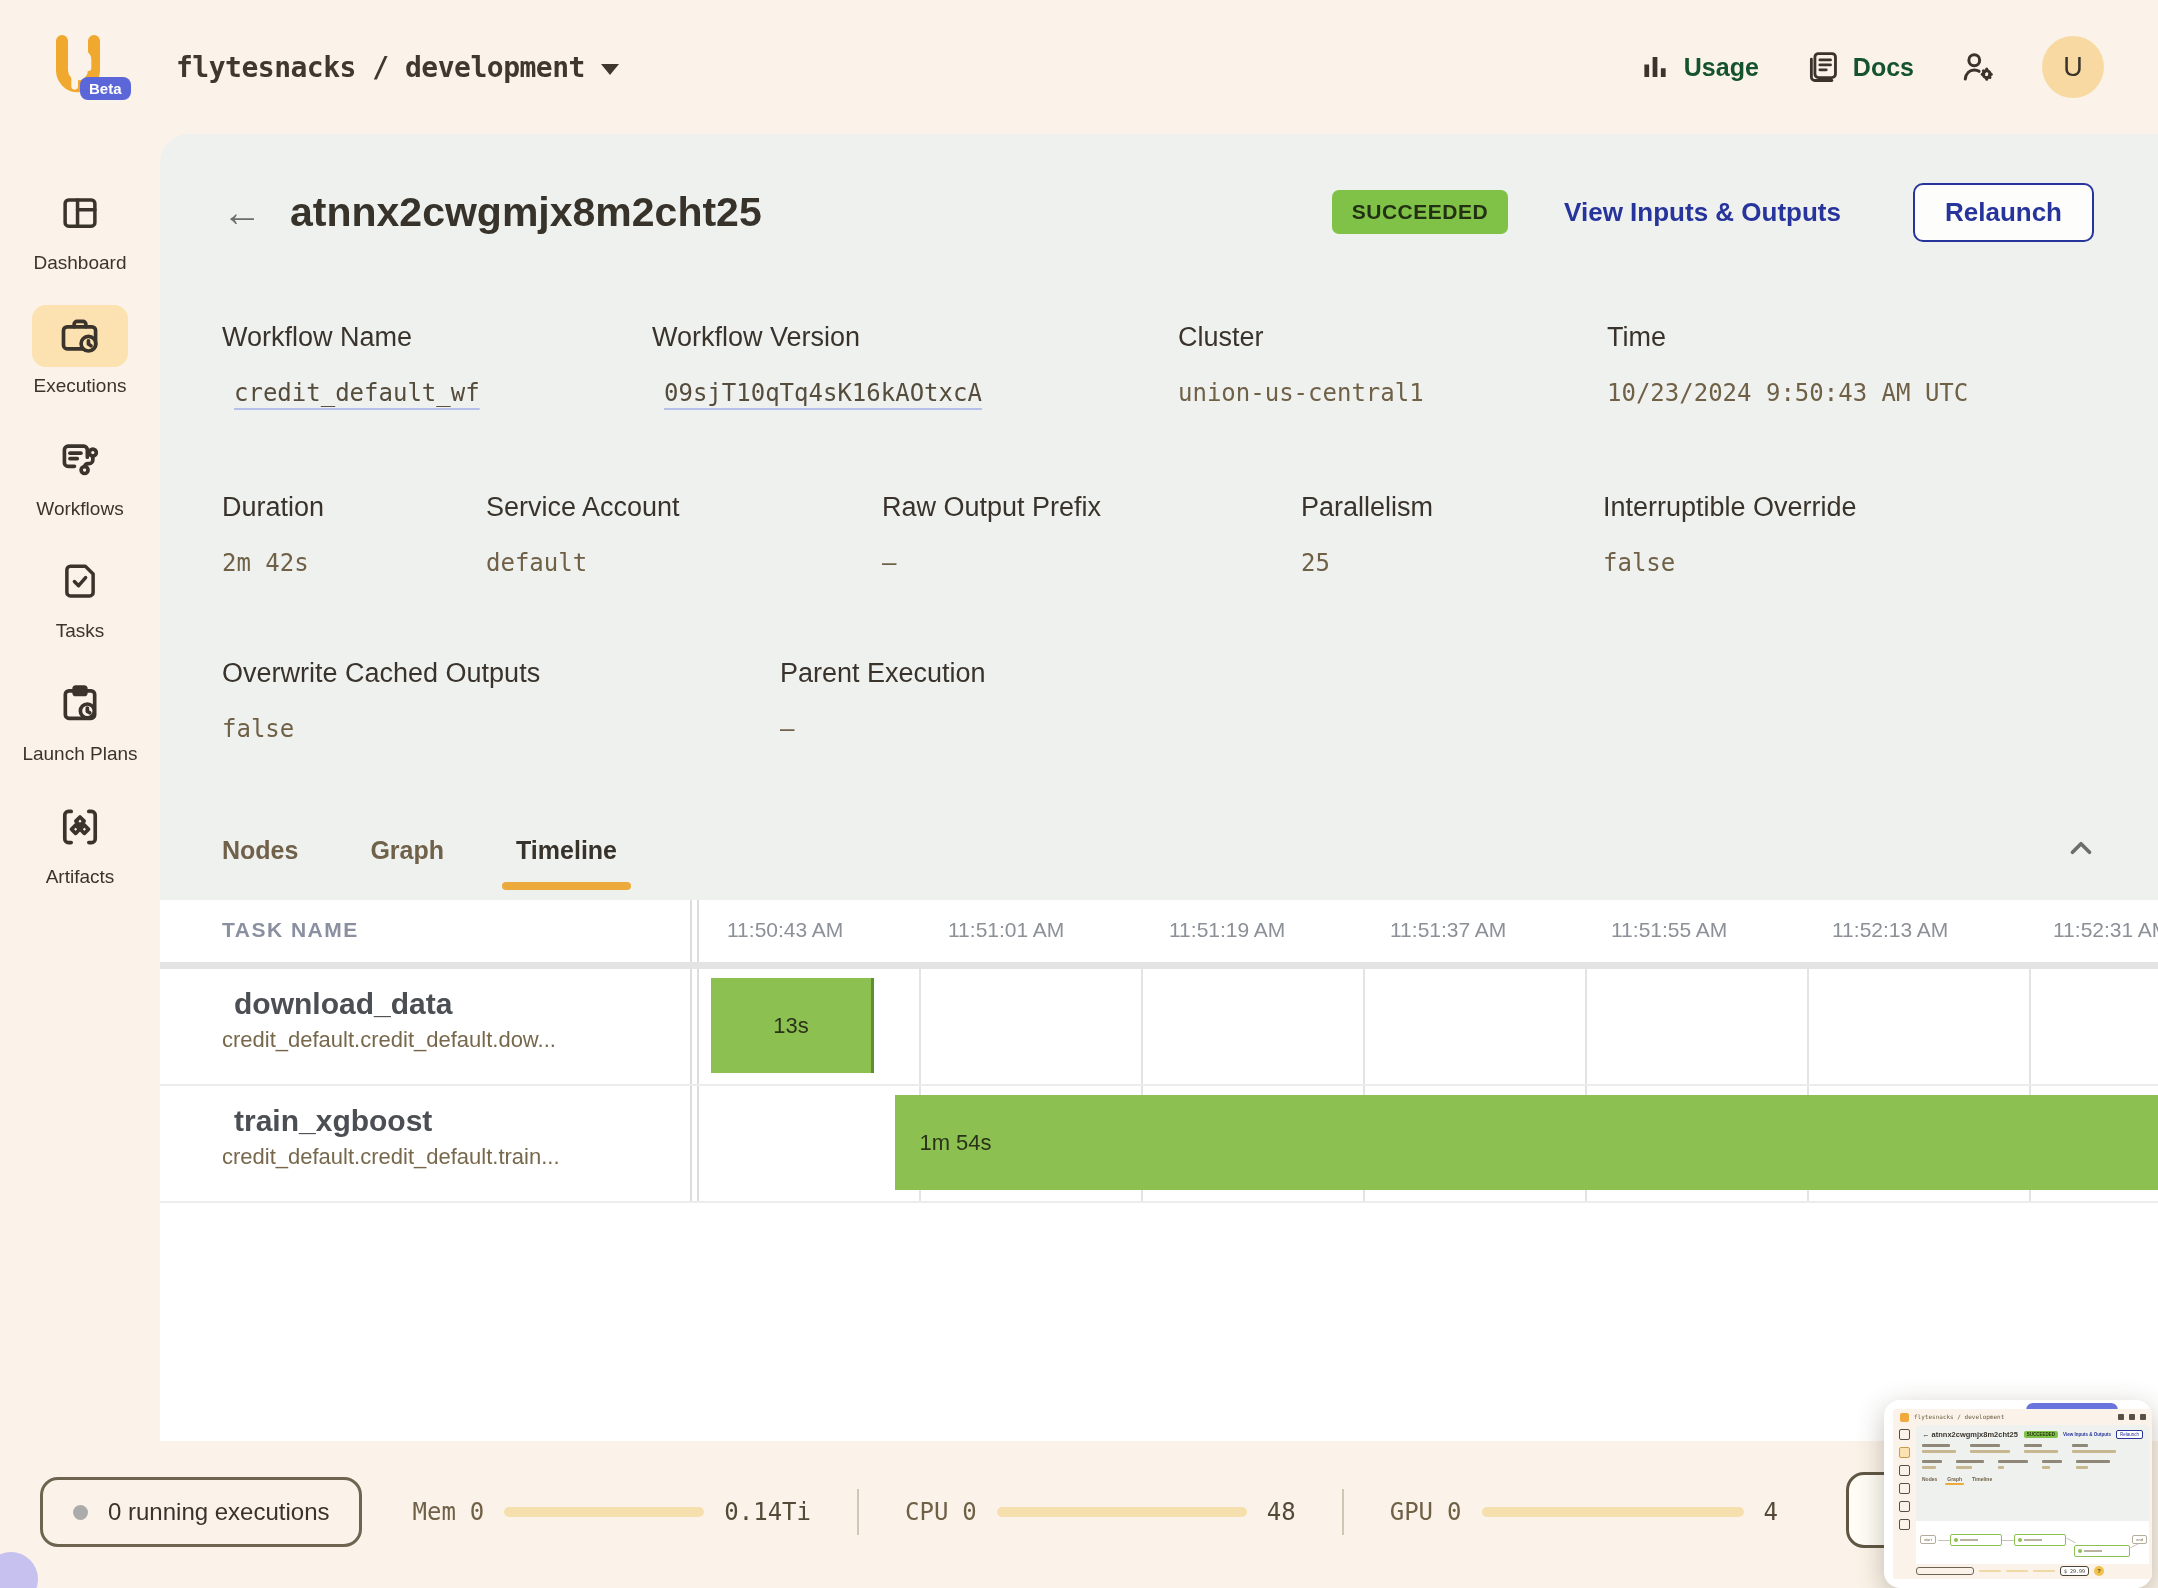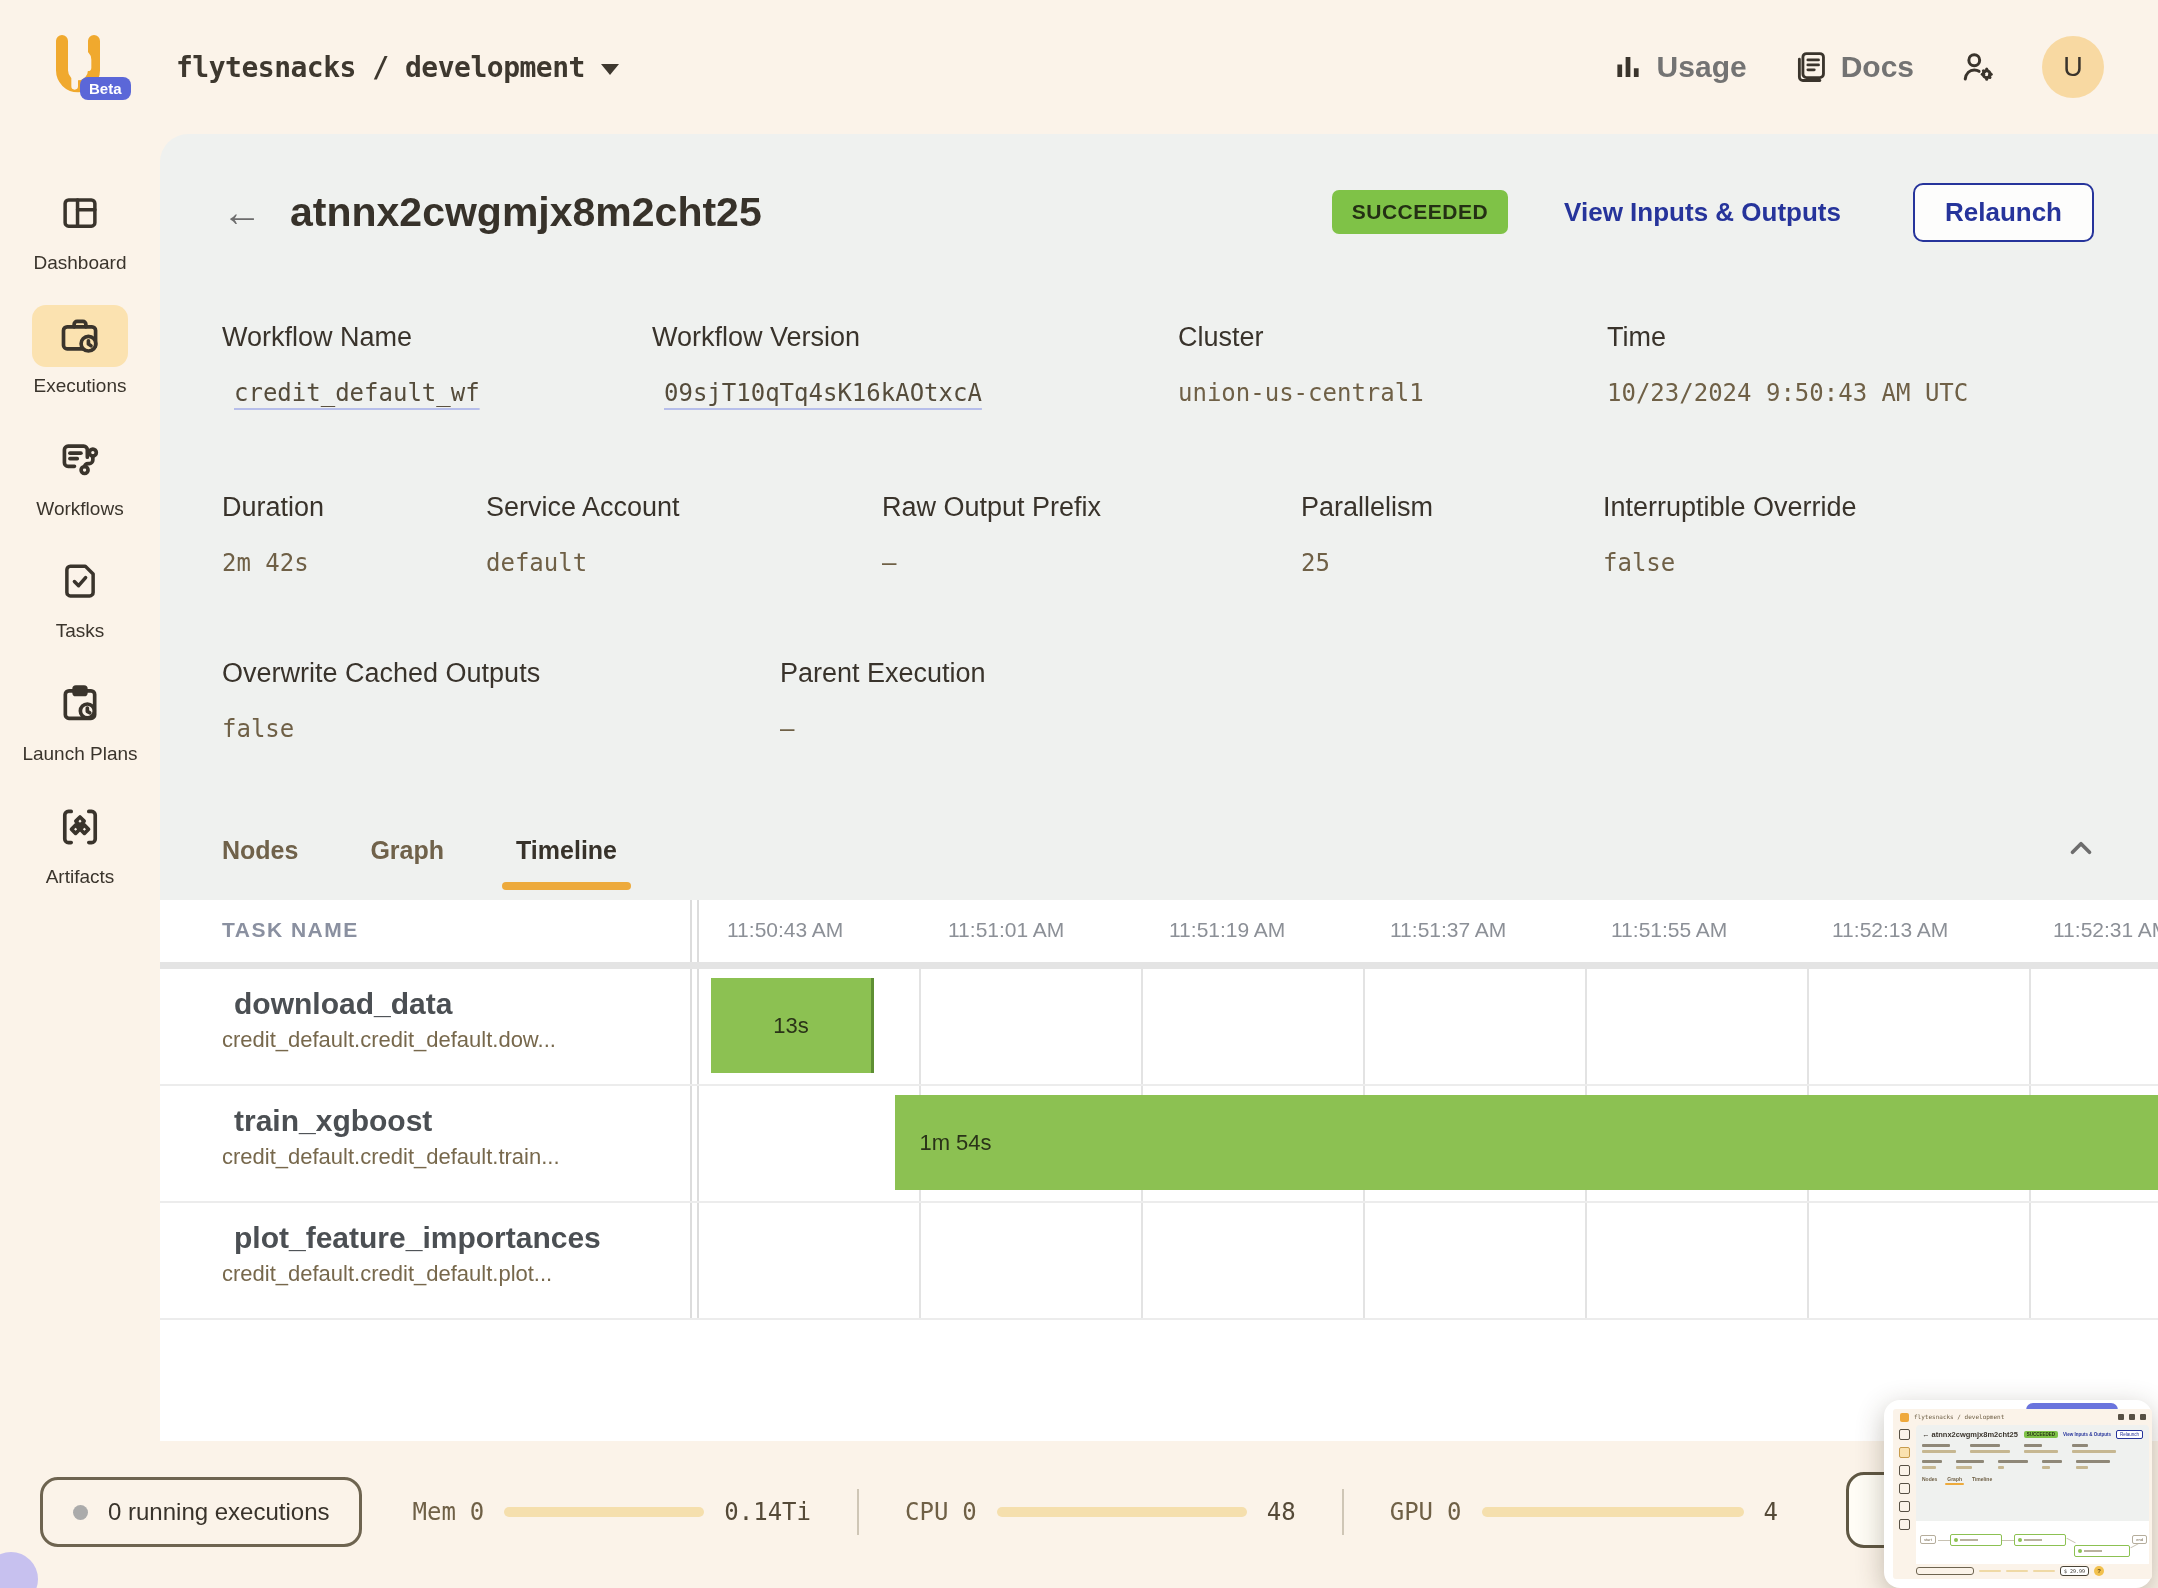--- a/index.html
+++ b/index.html
@@ -12,21 +12,21 @@
   .logo-wrap{position:relative;margin-left:46px;width:70px;height:72px;flex:0 0 auto;}
   .logo-svg{position:absolute;left:0;top:2px;}
   .beta-badge{position:absolute;left:34px;top:46px;background:#5B67D8;color:#fff;font-size:15px;
       padding:3px 9px;border-radius:8px;font-weight:600;}
   .breadcrumb{margin-left:60px;display:flex;align-items:center;gap:16px;cursor:pointer;}
   .breadcrumb .crumb{font-size:28px;font-weight:700;color:#3E382F;letter-spacing:-0.5px;}
   .caret{width:0;height:0;border-left:9px solid transparent;border-right:9px solid transparent;
       border-top:11px solid #3E382F;margin-top:4px;}
   .topnav{margin-left:auto;display:flex;align-items:center;gap:46px;margin-right:54px;}
   .nav-item{display:flex;align-items:center;gap:14px;cursor:pointer;}
-  .nav-item .lbl{font-size:30px;font-weight:600;color:#737373;}
+  .nav-item .lbl{font-size:25px;font-weight:600;color:#14532d;}
   .avatar{width:62px;height:62px;border-radius:50%;background:#F8D9A2;display:flex;align-items:center;
       justify-content:center;font-size:27px;color:#3A342C;}
 
   
   .sidebar{position:absolute;left:0;top:134px;width:160px;bottom:0;display:flex;flex-direction:column;
       align-items:center;padding-top:48px;gap:30px;}
   .side-item{display:flex;flex-direction:column;align-items:center;gap:8px;cursor:pointer;}
   .icon-pad{width:96px;height:62px;display:flex;align-items:center;justify-content:center;border-radius:14px;}
   .side-item.active .icon-pad{background:#FBE2B0;}
   .side-label{font-size:19px;color:#3A342C;text-align:center;line-height:1.2;}
@@ -376,27 +376,20 @@
       <div class="tname">
         <div class="row-name">train_xgboost</div>
         <div class="row-sub">credit_default.credit_default.train...</div>
       </div>
       <div class="ttrack">
           <div class="bar left" style="left: 196.444px; width: 1399.67px;">
             <span>1m 54s</span>
           </div>
         </div>
     </div>
-    <div class="trow">
-      <div class="tname">
-        <div class="row-name">plot_feature_importances</div>
-        <div class="row-sub">credit_default.credit_default.plot...</div>
-      </div>
-      <div class="ttrack"></div>
-    </div>
   </section>
 </main>
 
 <footer class="statusbar">
   <div class="run-pill">
     <span class="run-dot"></span>
     <span class="run-text">0 running executions</span>
   </div>
   <div class="meter m-mem">
     <span class="mname">Mem</span>

